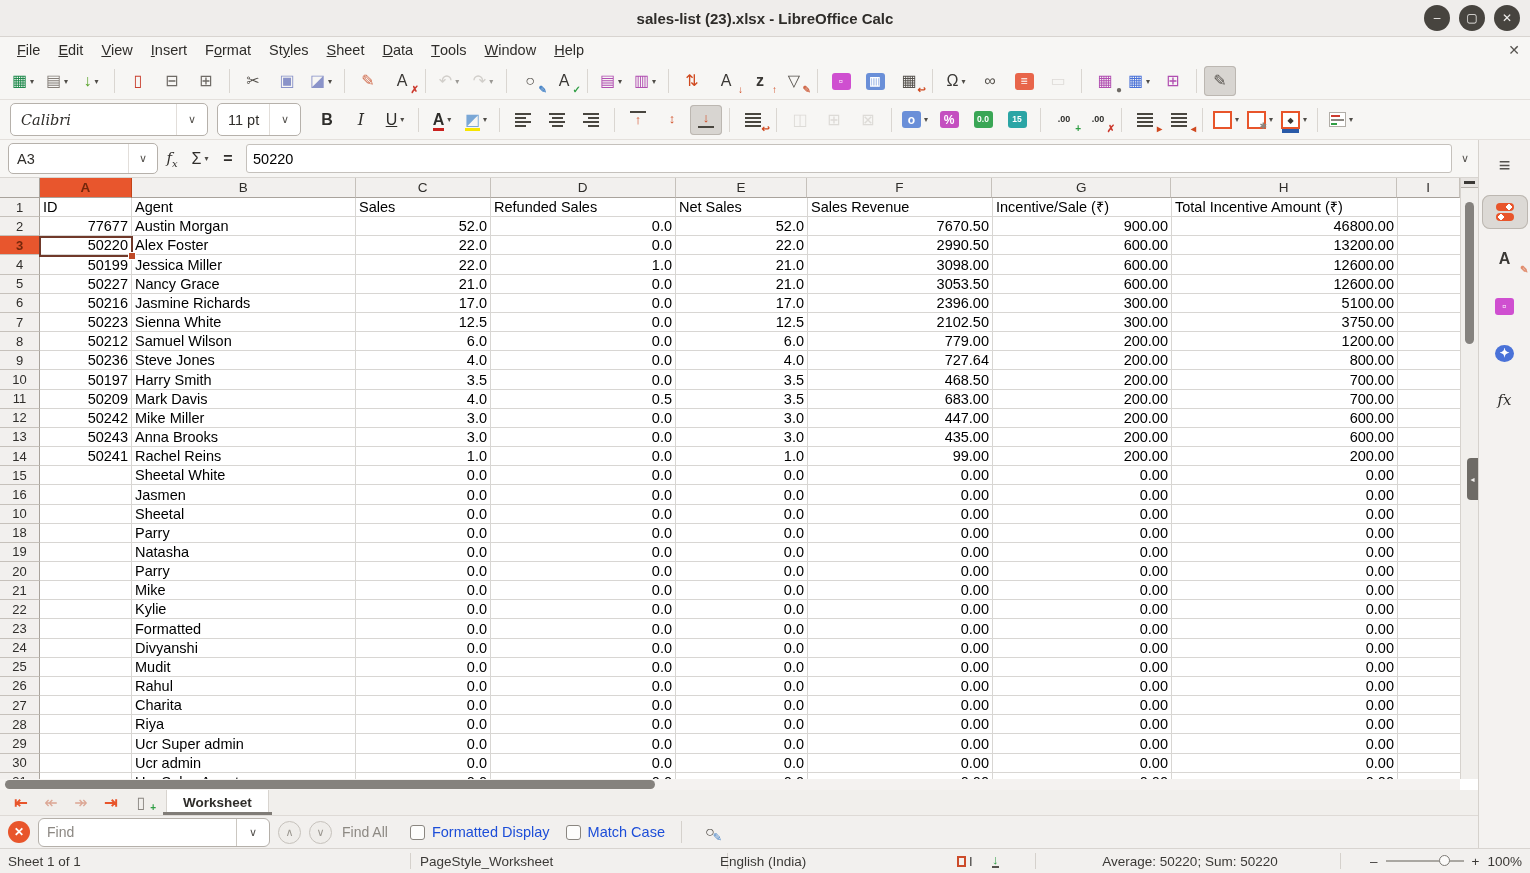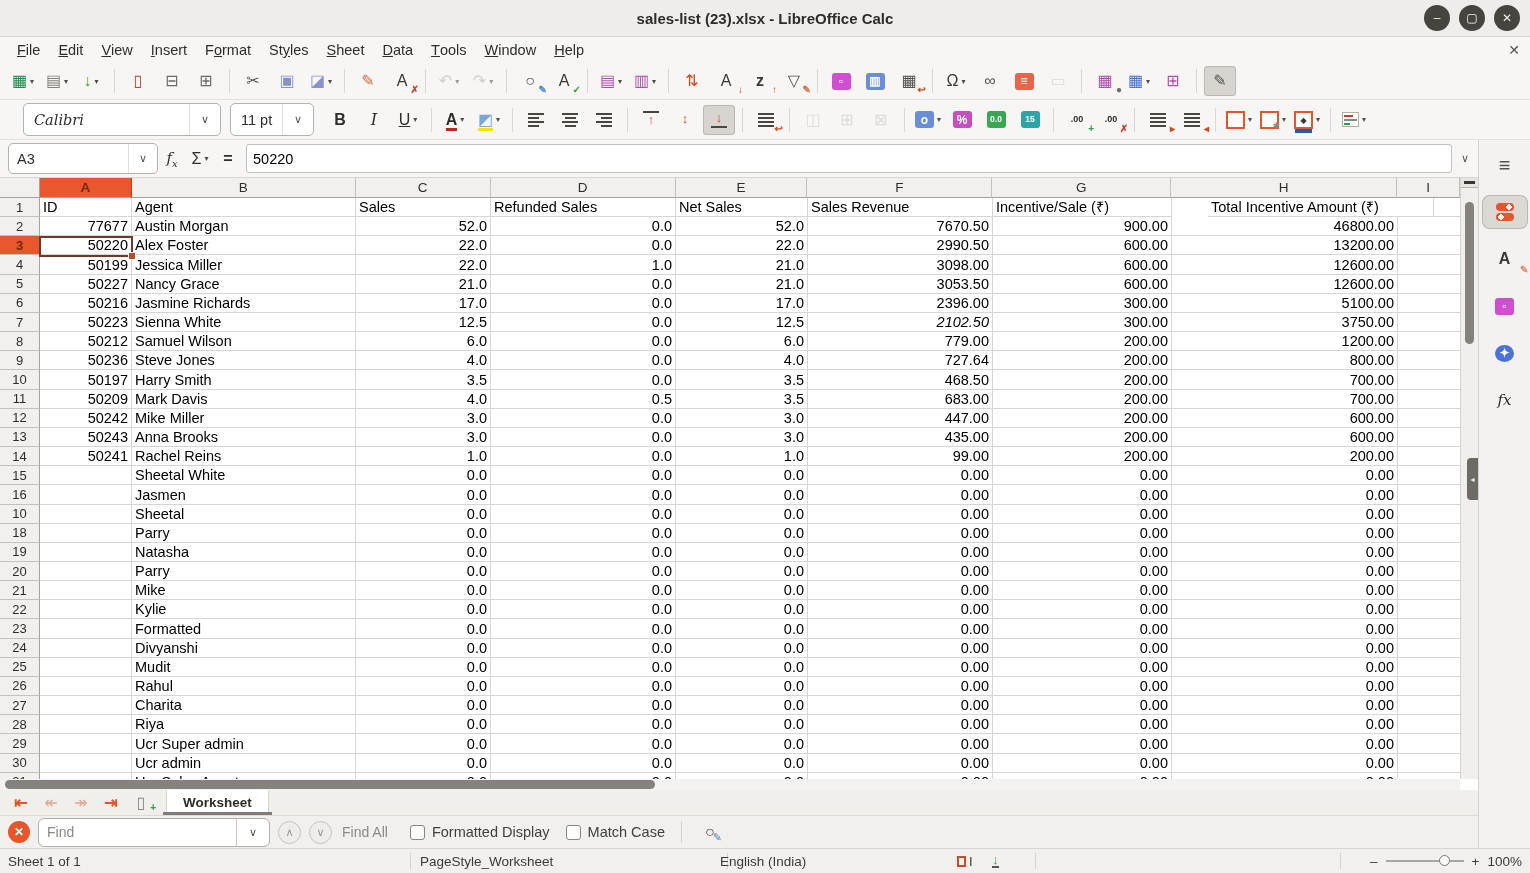--- a/index.html
+++ b/index.html
@@ -13,21 +13,21 @@
   .wbtn{width:26px;height:26px;border-radius:50%;background:#47443f;color:#f2f0ee;
         display:flex;align-items:center;justify-content:center;font-size:12px}
   
   .menubar{position:absolute;left:0;top:37px;width:1530px;height:26px;background:#f7f6f4;
            display:flex;align-items:center;padding-left:8px;box-sizing:border-box;font-size:14.5px}
   .menu-item{padding:0 9px;height:100%;display:flex;align-items:center}
   .menu-close{position:absolute;right:10px;color:#55524e;font-size:14px}
   
   .toolbar{position:absolute;left:0;width:1530px;background:#f7f6f4;display:flex;align-items:center;box-sizing:border-box}
   #std-toolbar{top:63px;height:37px;border-bottom:1px solid #e4e0dc;padding-left:6px}
-  #fmt-toolbar{top:100px;height:40px;border-bottom:1px solid #e4e0dc;padding-left:23px}
+  #fmt-toolbar{top:100px;height:40px;border-bottom:1px solid #e4e0dc;padding-left:10px}
   .tbtn{height:30px;min-width:26px;padding:0 3px;display:flex;align-items:center;justify-content:center;
         border-radius:4px;margin:0 1px;position:relative}
   .tbtn.active{background:#d8d5d1;box-shadow:inset 0 0 0 1px #bcb7b1}
   .dis{opacity:.55}
   .gl{font-size:16px;line-height:1;display:inline-flex;align-items:center;justify-content:center}
   .bold{font-weight:bold}
   .ital{font-style:italic;font-family:"DejaVu Serif",serif}
   .und{text-decoration:underline}
   .small{font-size:9px;font-weight:bold}
   .chip{width:19px;height:17px;border-radius:3px;color:#fff !important;font-weight:bold;font-size:12px}
@@ -124,21 +124,21 @@
   .find-box{width:230px;height:27px;background:#fff;border:1px solid #b5b0aa;border-radius:6px;display:flex;align-items:center}
   .find-box input{flex:1;border:none;outline:none;background:transparent;font-family:"Liberation Sans",sans-serif;
                   font-size:14px;padding-left:8px;color:#2f2d2a;min-width:0}
   .find-box input::placeholder{color:#8c8883}
   .find-dd{width:32px;align-self:stretch;border-left:1px solid #cbc7c1;display:flex;align-items:center;justify-content:center;color:#55524e;font-size:11px}
   .circ{width:23px;height:23px;border-radius:50%;background:#efedea;border:1px solid #c6c2bc;box-sizing:border-box;
         display:flex;align-items:center;justify-content:center;color:#9a968f;font-size:11px}
   .find-all{color:#8d8983;font-size:14px;margin:0 6px 0 2px}
   .cbrow{display:flex;align-items:center;gap:7px;margin-left:8px}
   .cb{width:15px;height:15px;border:1px solid #8a8680;border-radius:3px;background:#fdfdfc;box-sizing:border-box}
-  .cblabel{font-size:14.5px;color:#404040}
+  .cblabel{font-size:14.5px;color:#1d4ed8}
   .fsep{width:1px;height:22px;background:#d5d1cc;margin:0 8px}
   .find-search{position:relative;width:24px;height:24px;display:flex;align-items:center;justify-content:center}
   .find-search .o{font-size:16px;color:#56524d}
   .find-search .p{position:absolute;right:0;bottom:0;font-size:11px;color:#4a86c8}
   
   .statusbar{position:absolute;left:0;top:848px;width:1530px;height:25px;background:#f2f0ee;border-top:1px solid #d8d4d0;
              box-sizing:border-box;font-size:13.5px;color:#3b3936}
   .statusbar .abs{position:absolute;top:0;height:24px;display:flex;align-items:center}
   .sdiv{position:absolute;top:4px;width:1px;height:16px;background:#d5d1cc}
   .sm-box{width:9px;height:11px;border:2px solid #cc4b2a;box-sizing:border-box;display:inline-block;margin-right:3px}
@@ -455,21 +455,21 @@
   <div id="grid-body">
       <div class="grow">
         <div class="rh">1</div>
         <div class="gc al" style="width: 92px;">ID</div>
         <div class="gc al" style="width: 224px;">Agent</div>
         <div class="gc al" style="width: 135px;">Sales</div>
         <div class="gc al" style="width: 185px;">Refunded Sales</div>
         <div class="gc al" style="width: 132px;">Net Sales</div>
         <div class="gc al" style="width: 185px;">Sales Revenue</div>
         <div class="gc al" style="width: 179px;">Incentive/Sale (₹)</div>
-        <div class="gc al" style="width: 226px; margin-left: 36px;">Total Incentive Amount (₹)</div>
+        <div class="gc al" style="width: 226px;">Total Incentive Amount (₹)</div>
         <div class="gc al" style="width: 63px;"></div>
       </div>
       <div class="grow">
         <div class="rh">2</div>
         <div class="gc ar" style="width: 92px;">77677</div>
         <div class="gc al" style="width: 224px;">Austin Morgan</div>
         <div class="gc ar" style="width: 135px;">52.0</div>
         <div class="gc ar" style="width: 185px;">0.0</div>
         <div class="gc ar" style="width: 132px;">52.0</div>
         <div class="gc ar" style="width: 185px;">7670.50</div>
@@ -525,21 +525,21 @@
         <div class="gc ar" style="width: 226px;">5100.00</div>
         <div class="gc ar" style="width: 63px;"></div>
       </div>
       <div class="grow">
         <div class="rh">7</div>
         <div class="gc ar" style="width: 92px;">50223</div>
         <div class="gc al" style="width: 224px;">Sienna White</div>
         <div class="gc ar" style="width: 135px;">12.5</div>
         <div class="gc ar" style="width: 185px;">0.0</div>
         <div class="gc ar" style="width: 132px;">12.5</div>
-        <div class="gc ar" style="width: 185px; font-style: italic;">2102.50</div>
+        <div class="gc ar" style="width: 185px;">2102.50</div>
         <div class="gc ar" style="width: 179px;">300.00</div>
         <div class="gc ar" style="width: 226px;">3750.00</div>
         <div class="gc ar" style="width: 63px;"></div>
       </div>
       <div class="grow">
         <div class="rh">8</div>
         <div class="gc ar" style="width: 92px;">50212</div>
         <div class="gc al" style="width: 224px;">Samuel Wilson</div>
         <div class="gc ar" style="width: 135px;">6.0</div>
         <div class="gc ar" style="width: 185px;">0.0</div>
@@ -916,20 +916,21 @@
   <span class="sdiv" style="left:727px"></span>
   <span class="abs" style="left:720px">English (India)</span>
   <span class="abs" style="left:957px">
     <span class="sm-box"></span>
     <span class="sm-i">I</span>
   </span>
   <span class="abs" style="left:992px">
     <span class="saveic">↓</span>
   </span>
   <span class="sdiv" style="left:1035px"></span>
+  <span class="abs" style="left:1040px;width:300px;justify-content:center">Average: 50220; Sum: 50220</span>
   <span class="sdiv" style="left:1340px"></span>
   <span class="abs" style="right:8px;gap:8px">
     <span>–</span>
     <span class="ztrack">
         <span class="zknob"></span>
       </span>
     <span>+</span>
     <span>100%</span>
   </span>
 </div>

